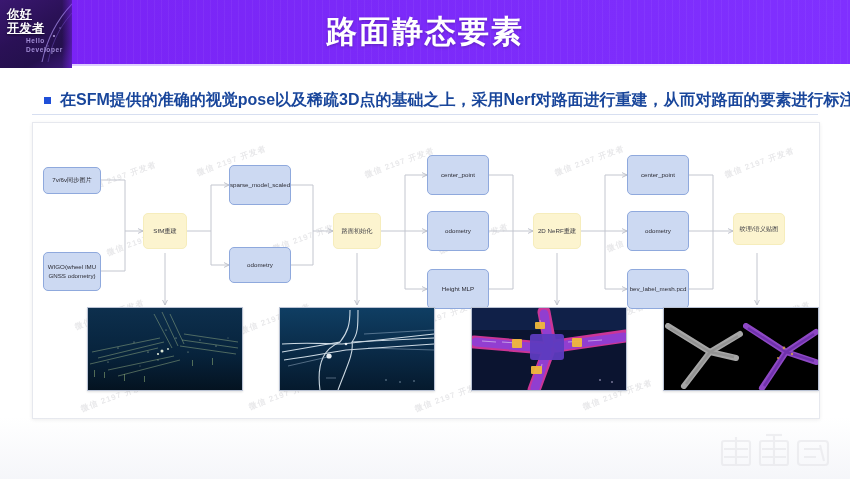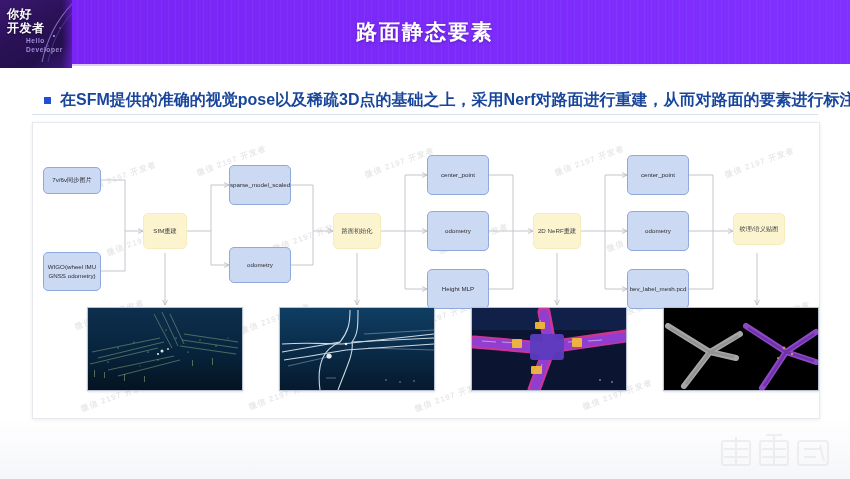--- a/index.html
+++ b/index.html
@@ -20,32 +20,33 @@
   .header-stripes{
     position:absolute;left:0;top:0;width:850px;height:64px;
     background:repeating-linear-gradient(90deg,
       rgba(255,255,255,0.045) 0px,rgba(255,255,255,0.045) 1px,
       rgba(255,255,255,0) 1px,rgba(255,255,255,0) 7px);
     pointer-events:none;
   }
   .header-title{
     position:absolute;left:0;top:0;width:850px;height:64px;
     display:flex;align-items:center;justify-content:center;
-    color:#ffffff;font-size:21px;font-weight:bold;letter-spacing:2px;
+    color:#ffffff;font-size:31px;font-weight:bold;letter-spacing:2px;
     text-shadow:0 1px 3px rgba(0,0,0,.25);
   }
   .logo{
     position:absolute;left:0;top:0;width:72px;height:68px;
     background:linear-gradient(150deg,#3a1770 0%,#2a1156 45%,#24104d 75%,#3d1a7a 100%);
     overflow:hidden;z-index:5;
   }
   .logo-cn{
     position:absolute;left:7px;top:7px;color:#fff;
     font-size:12px;font-weight:bold;line-height:14px;letter-spacing:.5px;
     text-shadow:0 1px 2px rgba(0,0,0,.5);
+    text-decoration:underline;
   }
   .logo-en{
     position:absolute;left:26px;top:36px;color:rgba(200,180,255,.75);
     font-size:6.5px;line-height:9px;letter-spacing:.6px;font-weight:bold;
   }
   .logo-swoosh{position:absolute;right:-4px;top:0;width:46px;height:68px;opacity:.75;}
   .logo-fade{
     position:absolute;right:0;top:0;width:10px;height:68px;
     background:linear-gradient(90deg,rgba(58,23,112,0),rgba(122,34,245,.55));
   }

